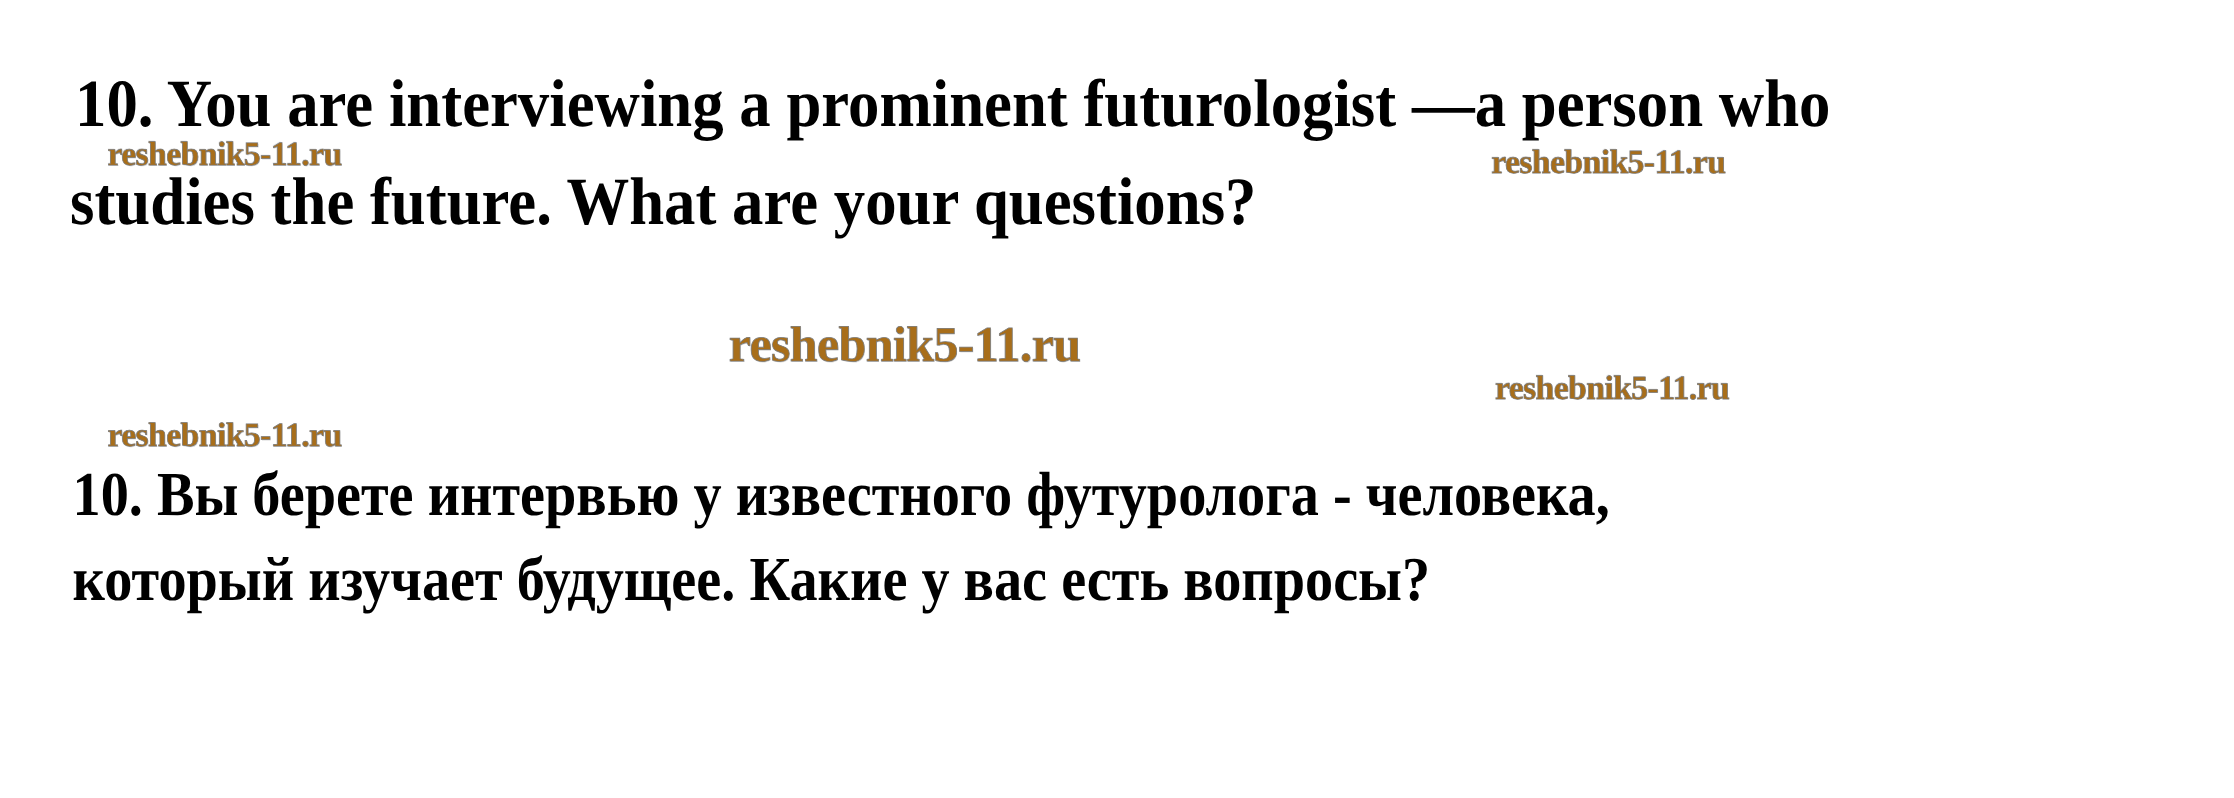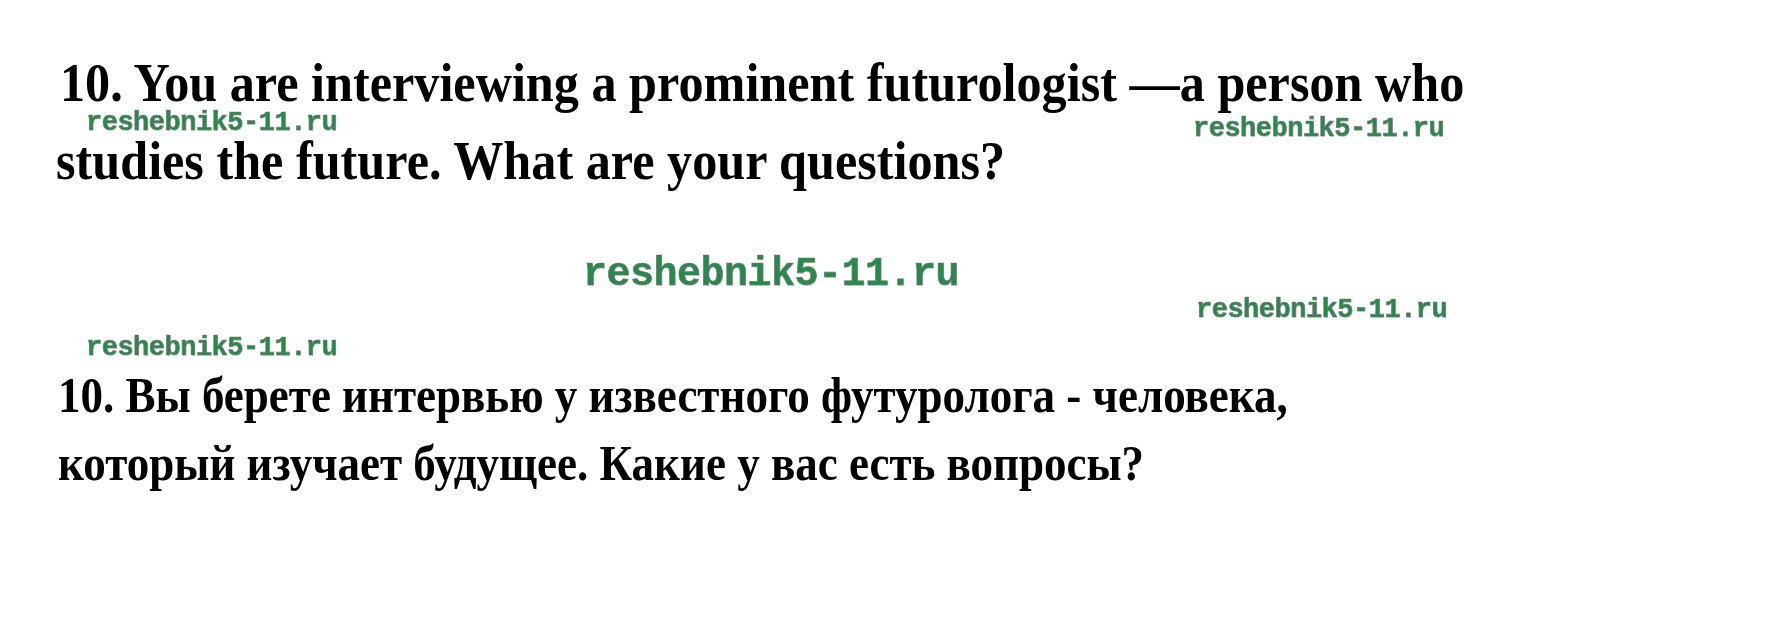--- a/index.html
+++ b/index.html
@@ -42,23 +42,23 @@
 
   #en-line-1 { left: 60px;  top: 52px;  }
   #en-line-2 { left: 56px;  top: 130px; }
 
   #ru-line-1 { left: 58px;  top: 366px; }
   #ru-line-2 { left: 58px;  top: 434px; }
 
   
   .watermark {
     position: absolute;
-    font-family: Liberation Mono, monospace;
+    font-family: Liberation Serif, serif;
     font-weight: bold;
-    color: #15803d;
+    color: #a16207;
     white-space: nowrap;
     -webkit-text-stroke: 0.6px #6f6f6f;
     text-shadow: 0.5px 0.5px 0 #d8d8d8, -0.5px -0.5px 0 #e6e6e6;
     opacity: 0.92;
     pointer-events: none;
     user-select: none;
   }
 
   .wm-small { font-size: 27px; letter-spacing: -0.5px; }
   .wm-large { font-size: 40px; letter-spacing: -0.5px; }

